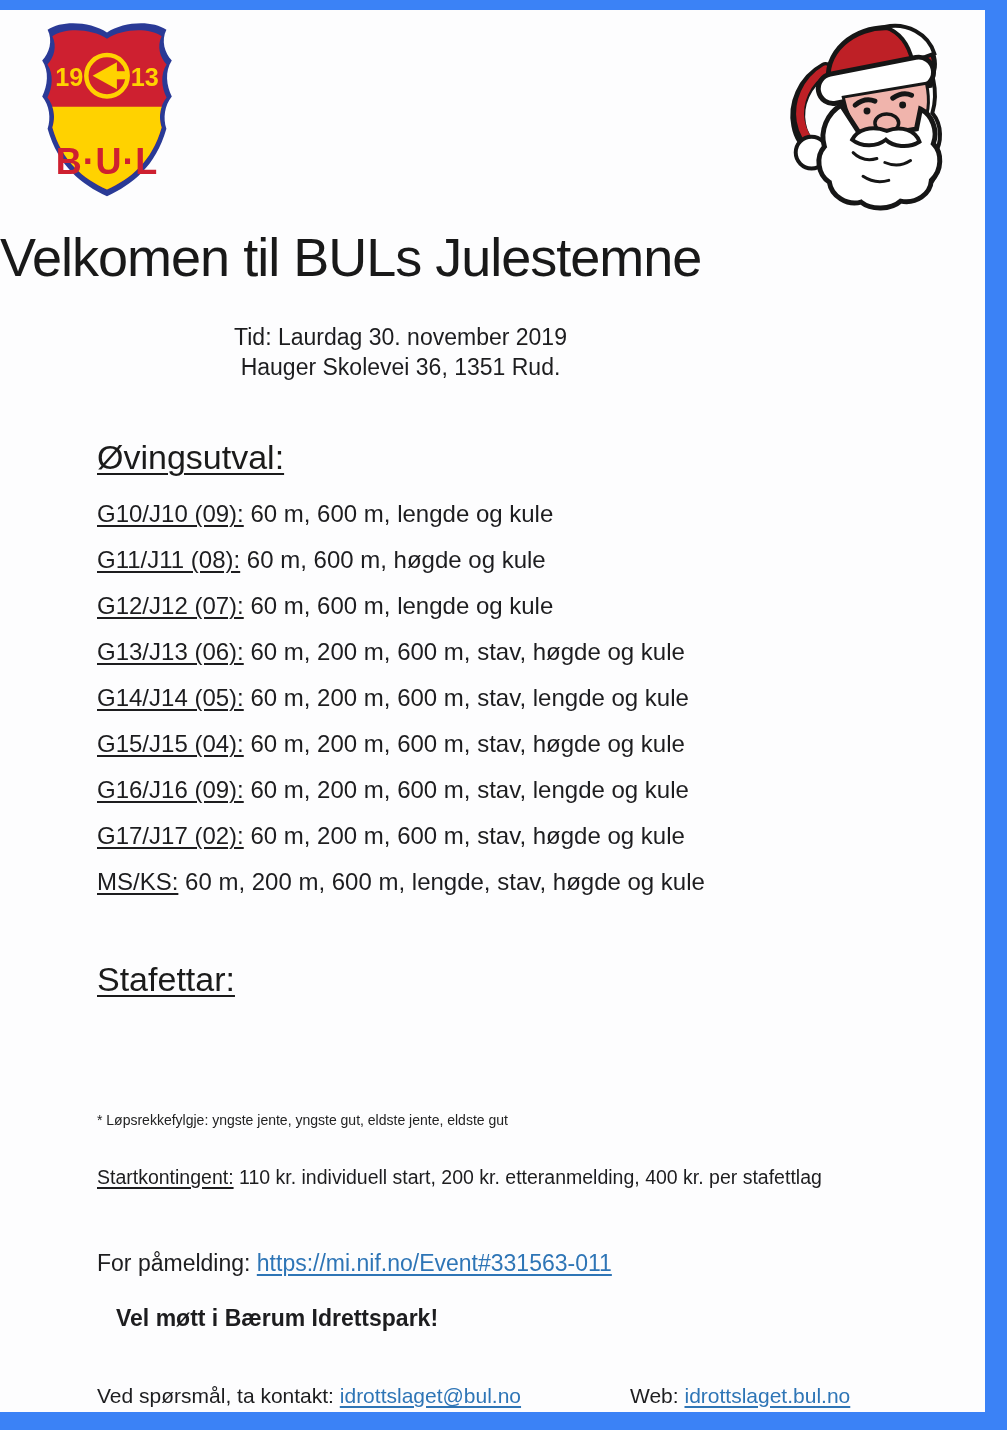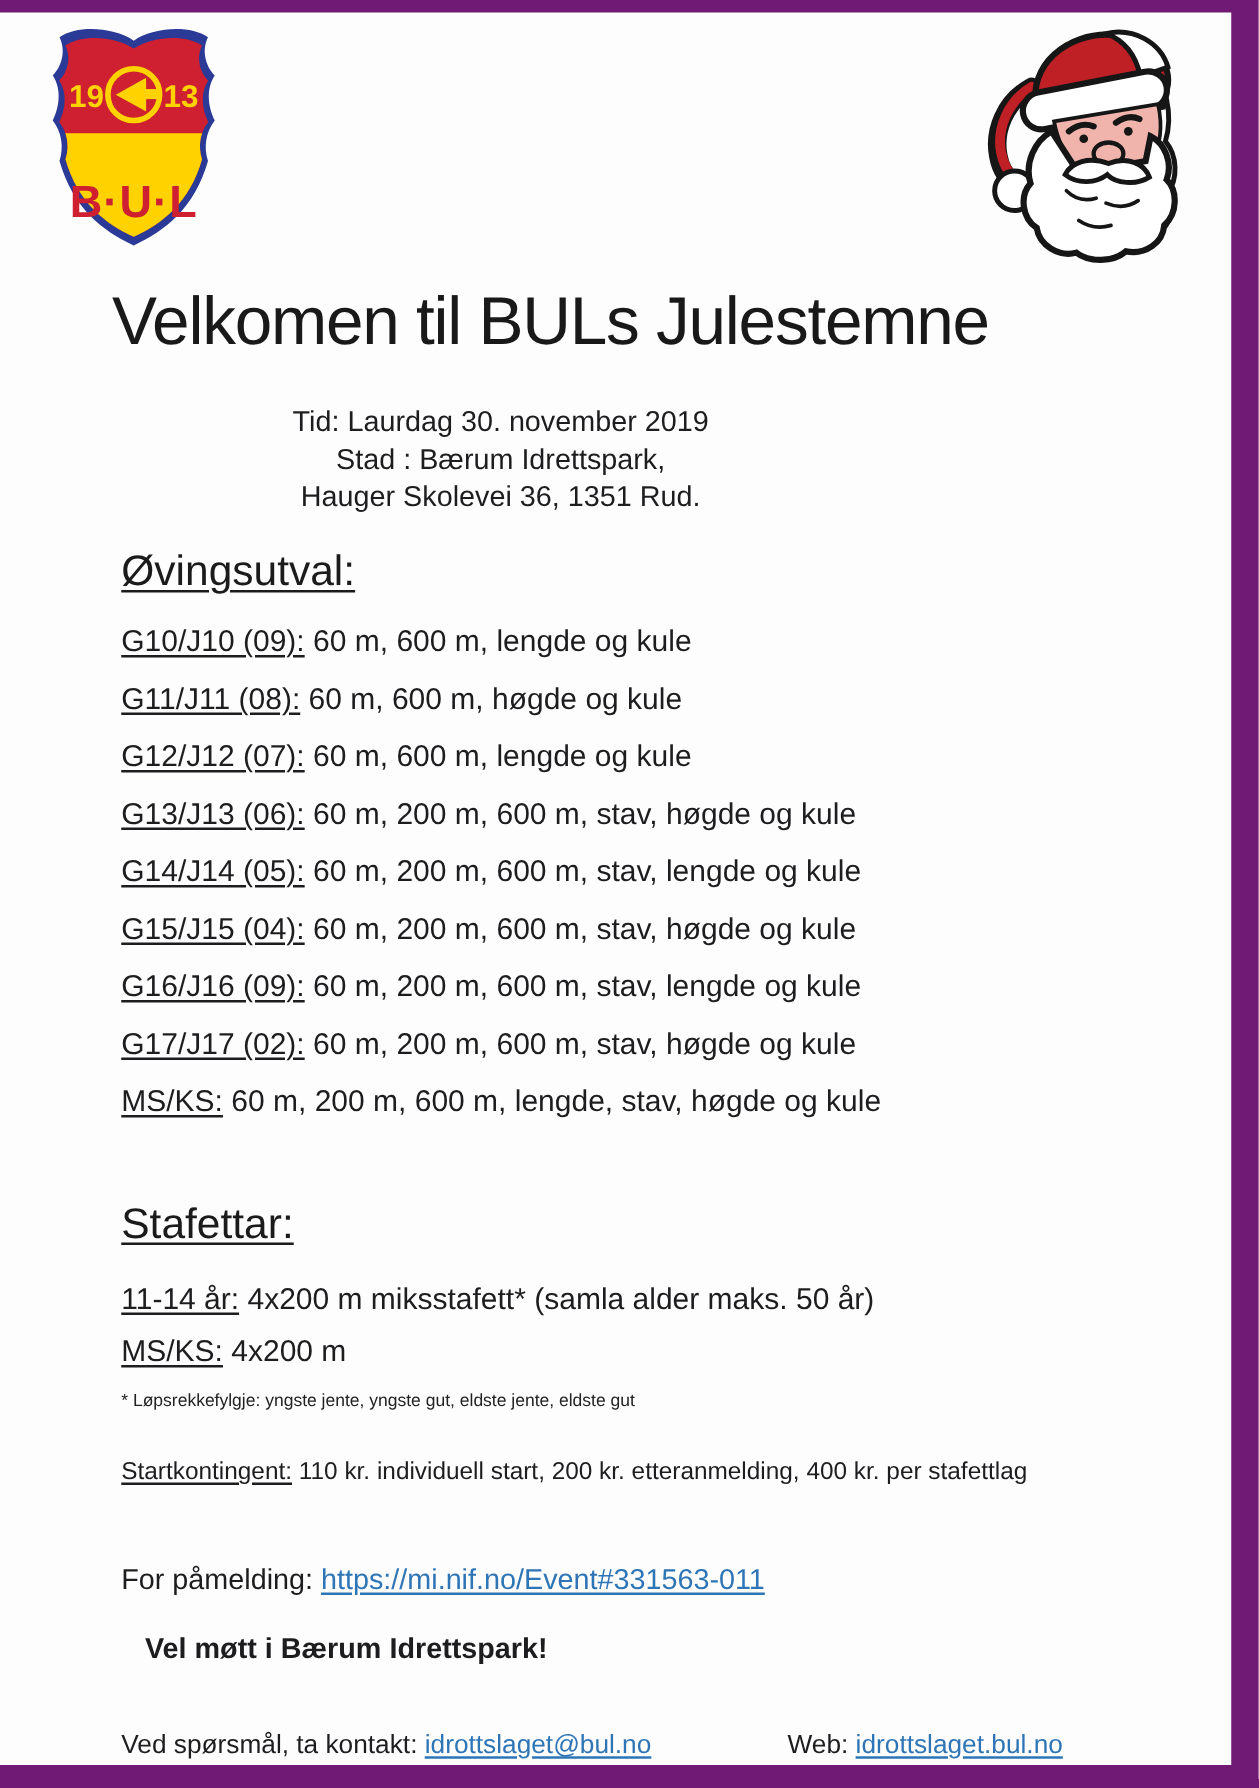--- a/index.html
+++ b/index.html
@@ -1,27 +1,27 @@
 <!DOCTYPE html>
 <html><head>
 <meta charset="utf-8">
 <style>
   * { margin:0; padding:0; box-sizing:border-box; }
   html,body { background:#e9ebee; }
   body { font-family:"Liberation Sans", sans-serif; color:#1d1d1f; }
 
-  .canvas { position:relative; width:1007px; height:1430px; background:#701a75; overflow:hidden; }
+  .canvas { position:relative; width:1007px; height:1430px; background:#3b82f6; overflow:hidden; }
   .page   { position:absolute; left:0; top:10px; width:985px; height:1402px; background:#fdfdfe; }
 
   .abs { position:absolute; }
 
   .logo  { left:26px;  top:8px; }
   .santa { left:768px; top:4px; }
 
-  .doc-title { left:0; top:216px; width:791px; text-align:right;
+  .doc-title { left:0; top:216px; width:791px; text-align:left;
                font-size:54px; font-weight:400; letter-spacing:-1px; color:#191919; }
 
   .info { left:0; top:312px; width:801px; text-align:center;
           font-size:23px; line-height:30px; color:#1d1d1f; }
 
   .sec-heading { font-size:34px; color:#1b1b1b;
                  text-decoration:underline; text-underline-offset:4px; text-decoration-thickness:2px; }
   .h-events { left:97px; top:428px; }
   .h-relays { left:97px; top:950px; }
 
@@ -88,44 +88,39 @@
       <circle cx="100" cy="98" r="3.5" fill="#161616"></circle>
       <circle cx="136" cy="92" r="3.5" fill="#161616"></circle>
       <ellipse cx="120" cy="110" rx="12" ry="9" fill="#F0B4AC" stroke="#161616" stroke-width="3.5"></ellipse>
       <path d="M120,118 C104,112 90,117 85,127 C95,135 110,134 119,127 C126,134 142,136 153,129 C149,118 135,112 120,118 Z" fill="#ffffff" stroke="#161616" stroke-width="4"></path>
     </svg>
 
     <div class="abs doc-title">Velkomen til BULs Julestemne</div>
 
     <div class="abs info">
       <div>Tid: Laurdag 30. november 2019</div>
-      <div>Stad : Bærum Idrettspark,</div>
       <div>Hauger Skolevei 36, 1351 Rud.</div>
     </div>
 
     <div class="abs sec-heading h-events">Øvingsutval:</div>
 
     <div class="abs events-list">
       <div class="row"><span class="b u">G10/J10 (09):</span> <span>60 m, 600 m, lengde og kule</span></div>
       <div class="row"><span class="b u">G11/J11 (08):</span> <span>60 m, 600 m, høgde og kule</span></div>
       <div class="row"><span class="b u">G12/J12 (07):</span> <span>60 m, 600 m, lengde og kule</span></div>
       <div class="row"><span class="b u">G13/J13 (06):</span> <span>60 m, 200 m, 600 m, stav, høgde og kule</span></div>
       <div class="row"><span class="b u">G14/J14 (05):</span> <span>60 m, 200 m, 600 m, stav, lengde og kule</span></div>
       <div class="row"><span class="b u">G15/J15 (04):</span> <span>60 m, 200 m, 600 m, stav, høgde og kule</span></div>
       <div class="row"><span class="b u">G16/J16 (09):</span> <span>60 m, 200 m, 600 m, stav, lengde og kule</span></div>
       <div class="row"><span class="b u">G17/J17 (02):</span> <span>60 m, 200 m, 600 m, stav, høgde og kule</span></div>
       <div class="row"><span class="b u">MS/KS:</span> <span>60 m, 200 m, 600 m, lengde, stav, høgde og kule</span></div>
     </div>
 
     <div class="abs sec-heading h-relays">Stafettar:</div>
 
-    <div class="abs relays-list">
-      <div class="row"><span class="u">11-14 år:</span> <span>4x200 m miksstafett* (samla alder maks. 50 år)</span></div>
-      <div class="row"><span class="u">MS/KS:</span> <span>4x200 m</span></div>
-    </div>
 
     <div class="abs footnote">* Løpsrekkefylgje: yngste jente, yngste gut, eldste jente, eldste gut</div>
 
     <div class="abs fees">
       <span class="u">Startkontingent:</span>
       <span>110 kr. individuell start, 200 kr. etteranmelding, 400 kr. per stafettlag</span>
     </div>
 
     <div class="abs registration">
       <span class="b">For påmelding:</span>

